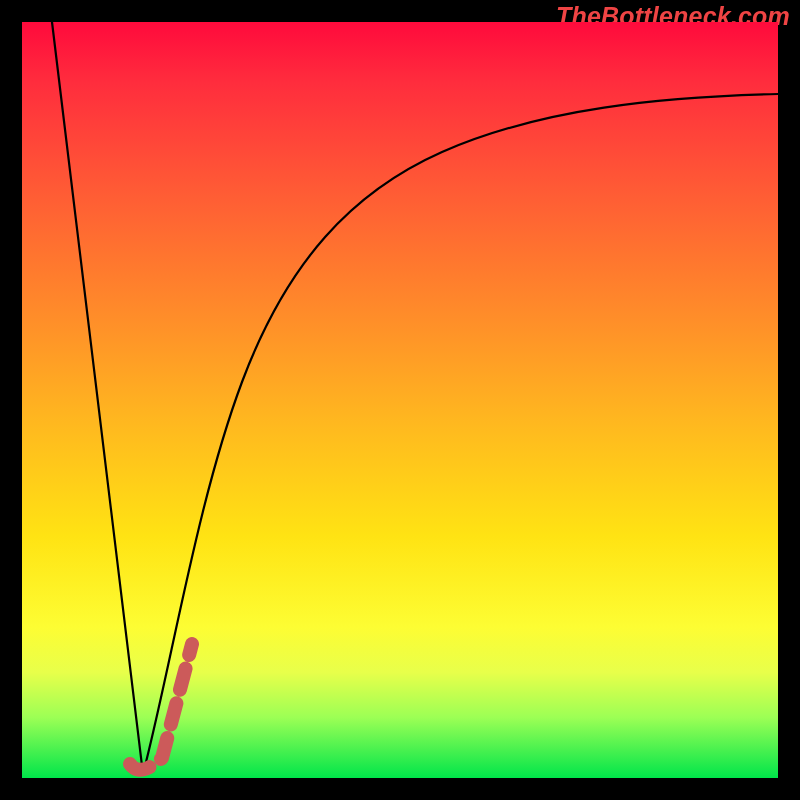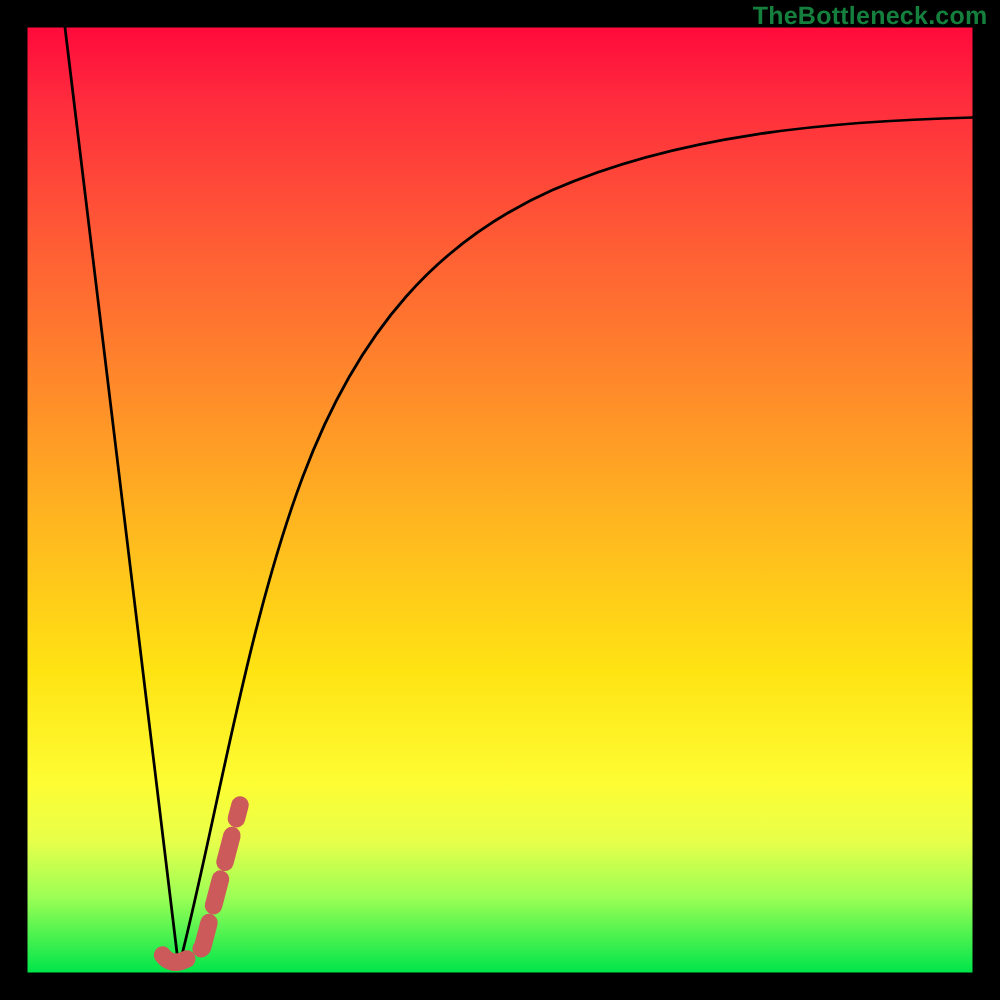--- a/index.html
+++ b/index.html
@@ -35,25 +35,26 @@
       #fdfd33 80%,
       #e8ff4a 86%,
       #9cff55 92%,
       #00e54a 100%
     );
   }
   .watermark {
     position: absolute;
     top: 2px;
     right: 10px;
-    color: #15803d;
-    font-size: 20px;
+    color: #ef4444;
+    font-size: 25px;
     font-weight: 600;
     letter-spacing: 0.2px;
     user-select: none;
+    font-style: italic;
   }
   svg.curves {
     position: absolute;
     left: 0;
     top: 0;
     width: 756px;
     height: 756px;
     overflow: visible;
   }
   .curve-black {

